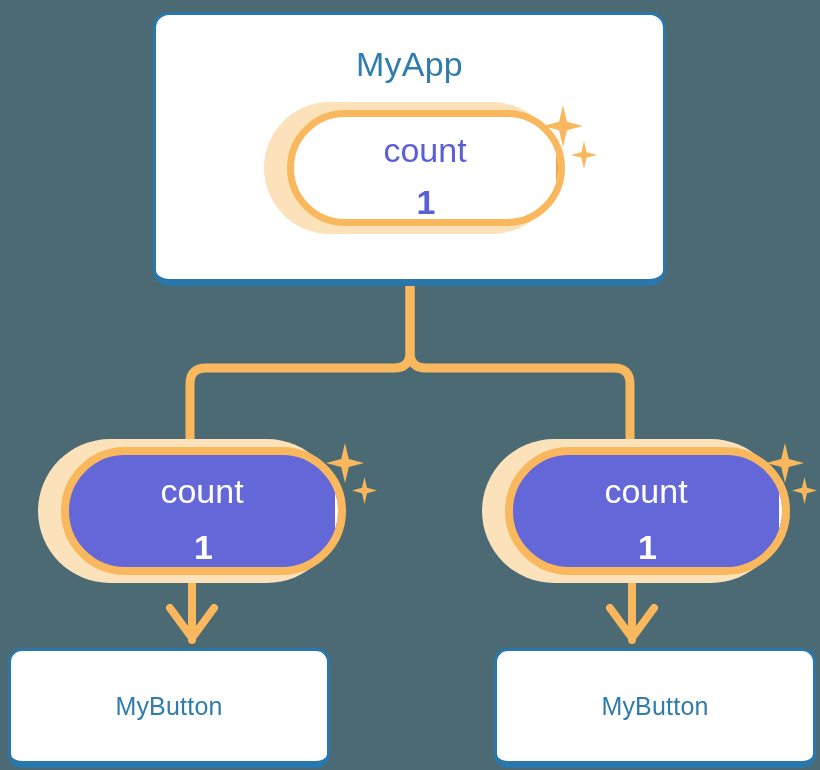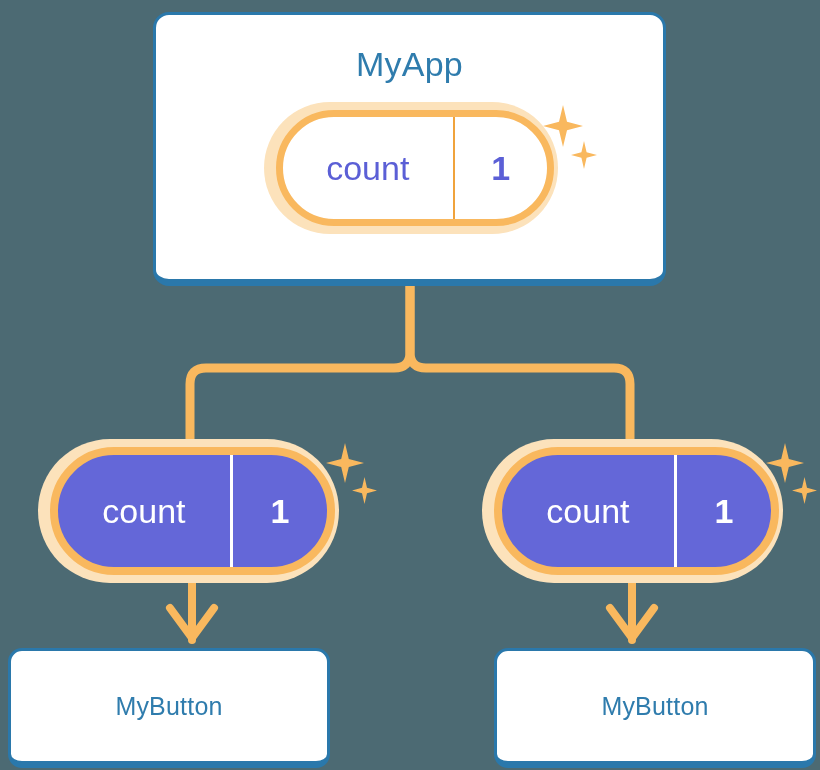--- a/index.html
+++ b/index.html
@@ -80,27 +80,28 @@
   #btn-card-right .card-title {
     font-size: 25px;
   }
   
   .pill-wrap {
     position: absolute;
     z-index: 4;
   }
   .pill {
     position: absolute;
-    left: 4px; top: 0;
+    left: 15px; top: 0;
     box-sizing: border-box;
     border-radius: 999px;
     border-style: solid;
     display: flex;
     align-items: stretch;
     overflow: hidden;
+    flex-direction: column;
   }
   .pill-halo {
     position: absolute;
     border-radius: 999px;
     background: #fce2bb;
     z-index: -1;
   }
   .pill-key, .pill-val {
     display: flex;
     align-items: center;

